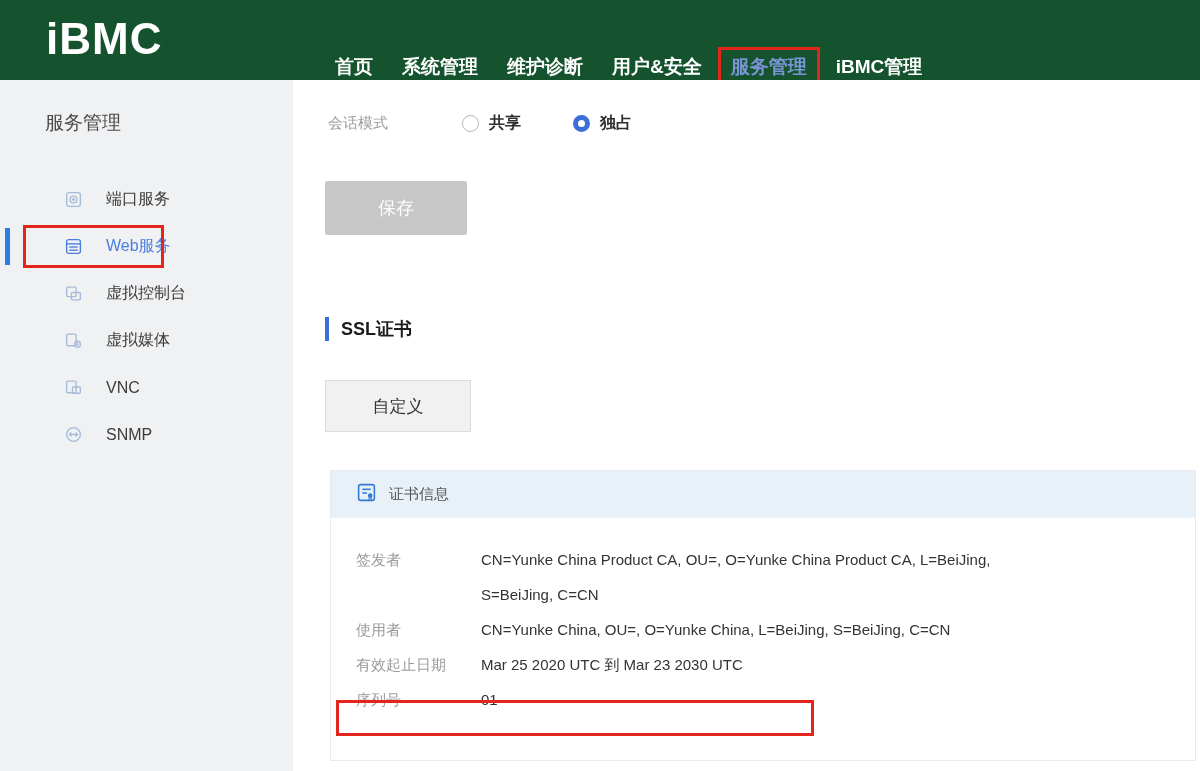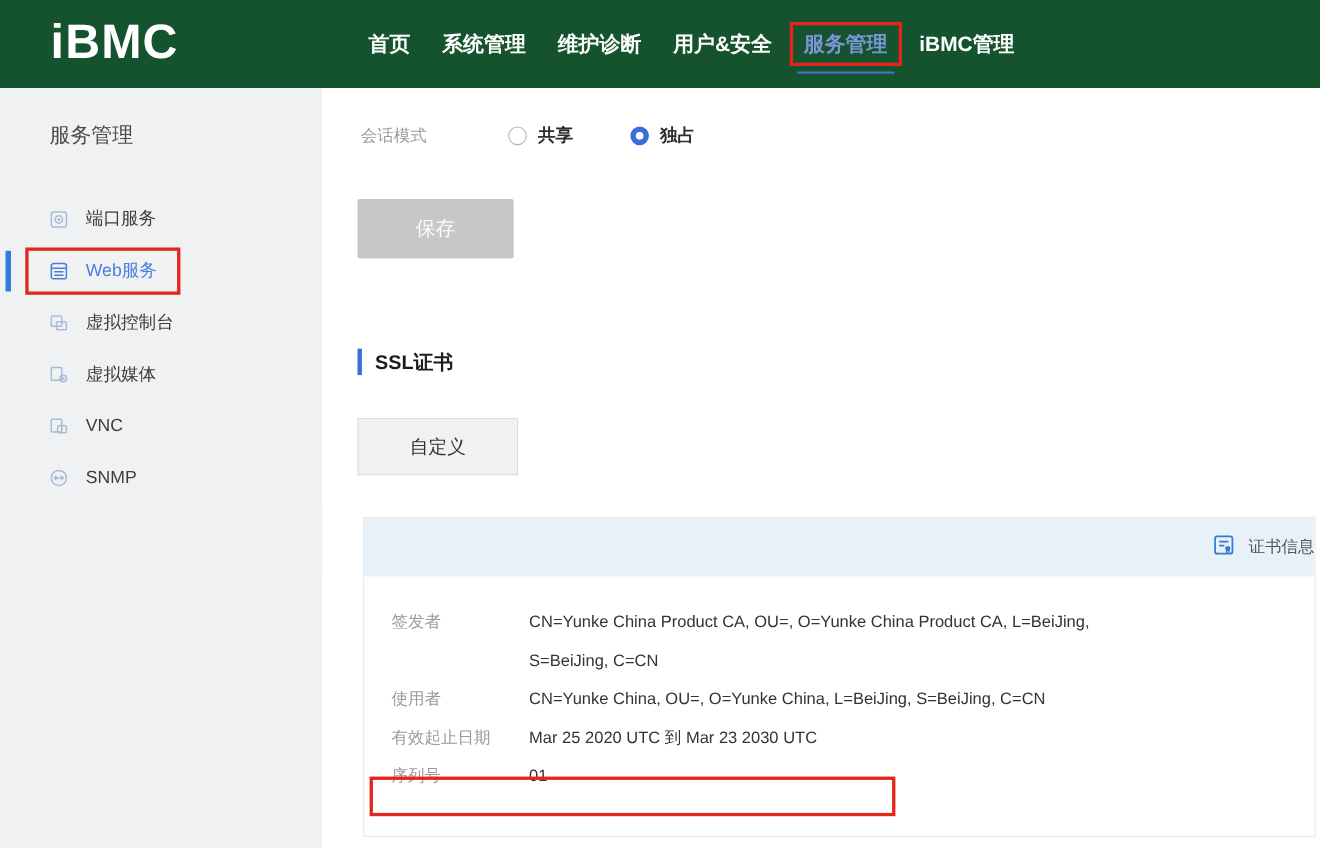--- a/index.html
+++ b/index.html
@@ -3,31 +3,31 @@
 <meta charset="utf-8">
 <style>
   * { margin:0; padding:0; box-sizing:border-box; }
   html,body { background:#fff; }
   body { font-family:"Liberation Sans","DejaVu Sans",sans-serif; }
   .page { position:relative; width:1200px; height:771px; background:#fff; overflow:hidden; }
 
   
   .topbar { position:absolute; left:0; top:0; width:1200px; height:80px; background:#14532d; display:flex; align-items:center; }
   .logo { position:absolute; left:46px; top:14px; color:#fff; font-size:44px; font-weight:bold; letter-spacing:1px; }
-  .topnav { position:absolute; left:335px; top:0; height:80px; display:flex; align-items:center; gap:29px; }
+  .topnav { position:absolute; left:335px; top:0; height:80px; display:flex; align-items:flex-end; gap:29px; }
   .topnav-item { color:#fff; font-size:19px; font-weight:bold; position:relative; cursor:pointer; white-space:nowrap; }
   .topnav-item.active { color:#7b95d6; }
   .topnav-item.active .nav-underline { position:absolute; left:-6px; right:-6px; bottom:-14px; height:2px; background:#4a6fd0; }
   .topnav-item .anno-box { position:absolute; left:-13px; right:-13px; top:-7px; bottom:-7px; border:3px solid #e4251b; pointer-events:none; }
 
   
   .sidebar { position:absolute; left:0; top:80px; width:293px; height:691px; background:#f0f1f3; }
   .sidebar-title { position:absolute; left:45px; top:30px; font-size:19px; color:#4a4a4a; }
   .side-menu { position:absolute; left:0; top:96px; width:293px; list-style:none; }
-  .side-item { position:relative; height:47px; display:flex; align-items:center; padding-left:44px; gap:15px; cursor:pointer; }
+  .side-item { position:relative; height:47px; display:flex; align-items:center; padding-left:64px; gap:23px; cursor:pointer; }
   .side-item .label { font-size:16px; color:#3c3c3c; }
   .side-item.active .label { color:#4a7de0; }
   .side-item.active::before { content:""; position:absolute; left:5px; top:5px; width:5px; height:37px; background:#2e7ce0; }
   .side-item .anno-box { position:absolute; left:23px; top:2px; width:141px; height:43px; border:3px solid #e4251b; pointer-events:none; }
   .side-icon { width:19px; height:19px; flex:0 0 19px; }
   .side-icon svg { display:block; }
   .collapse-tab { position:absolute; left:291px; top:382px; width:20px; height:62px; background:#f0f1f3; border-radius:0 12px 12px 0; display:flex; align-items:center; justify-content:center; cursor:pointer; }
   .collapse-tab .chev { color:#2e7ce0; font-size:20px; font-weight:bold; line-height:1; }
 
   
@@ -43,21 +43,21 @@
   .save-btn { position:absolute; left:32px; top:101px; width:142px; height:54px; background:#c7c7c7; color:#fdfdfd; font-size:18px; border:none; border-radius:2px; cursor:default; font-family:inherit; }
 
   .section-head { position:absolute; left:32px; top:237px; display:flex; align-items:center; gap:12px; }
   .section-bar { width:4px; height:24px; background:#3a6fd9; }
   .section-title { font-size:18px; font-weight:bold; color:#1c1c1c; }
 
   .custom-btn { position:absolute; left:32px; top:300px; width:146px; height:52px; background:#f1f1f1; border:1px solid #ddd; color:#333; font-size:17px; cursor:pointer; font-family:inherit; }
 
   
   .cert-panel { position:absolute; left:37px; top:390px; width:866px; height:291px; background:#fff; border:1px solid #e7ebef; }
-  .cert-head { height:53px; background:#e8f1f8; display:flex; align-items:center; padding-left:37px; gap:12px;justify-content:flex-end; }
+  .cert-head { height:47px; background:#e8f1f8; display:flex; align-items:center; padding-left:25px; gap:12px; }
   .cert-head-title { font-size:15px; color:#555; }
   .cert-body { position:relative; padding:24px 25px 0 25px; }
   .cert-row { display:flex; line-height:35px; }
   .cert-label { width:125px; flex:0 0 125px; font-size:15px; color:#9b9b9b; }
   .cert-value { font-size:15px; color:#333; max-width:565px; }
   .cert-anno-box { position:absolute; left:5px; top:182px; width:478px; height:36px; border:3px solid #e4251b; pointer-events:none; }
 </style>
 </head>
 <body>
 

